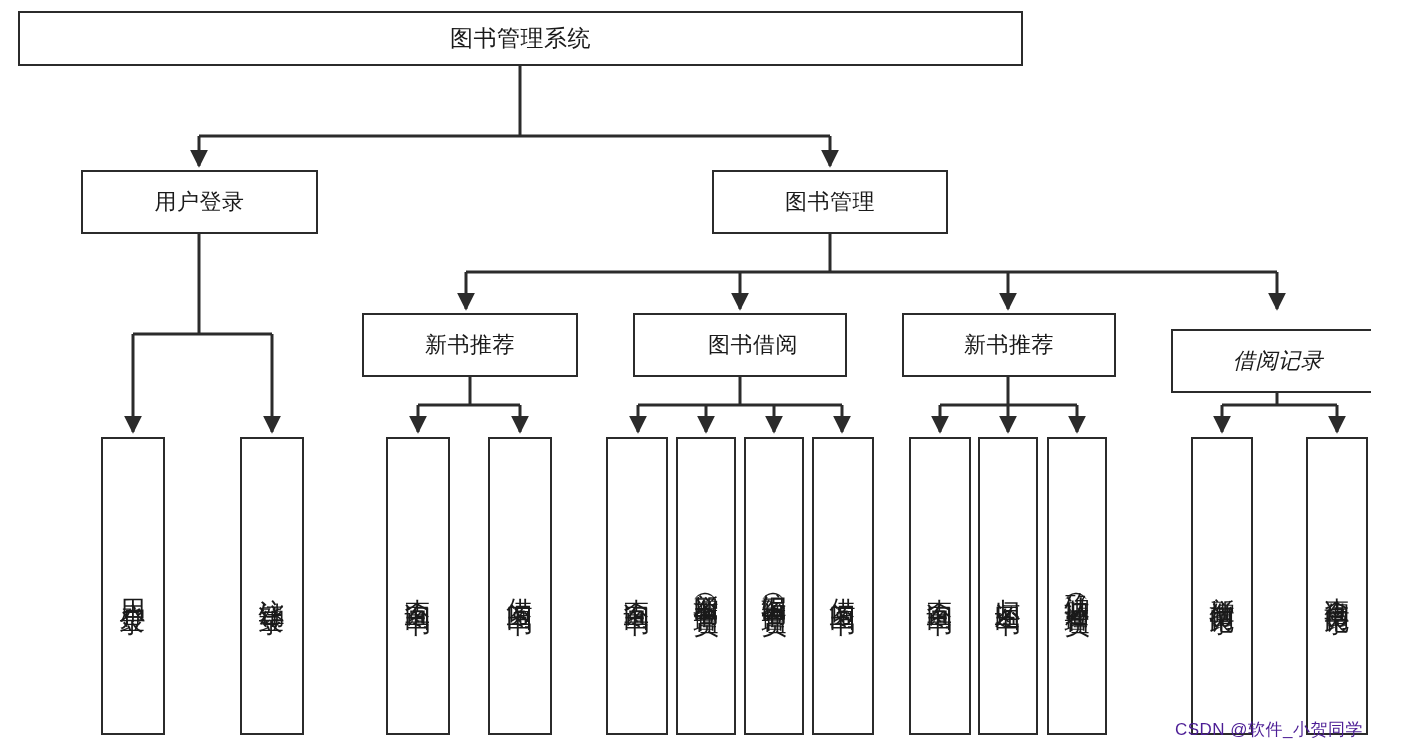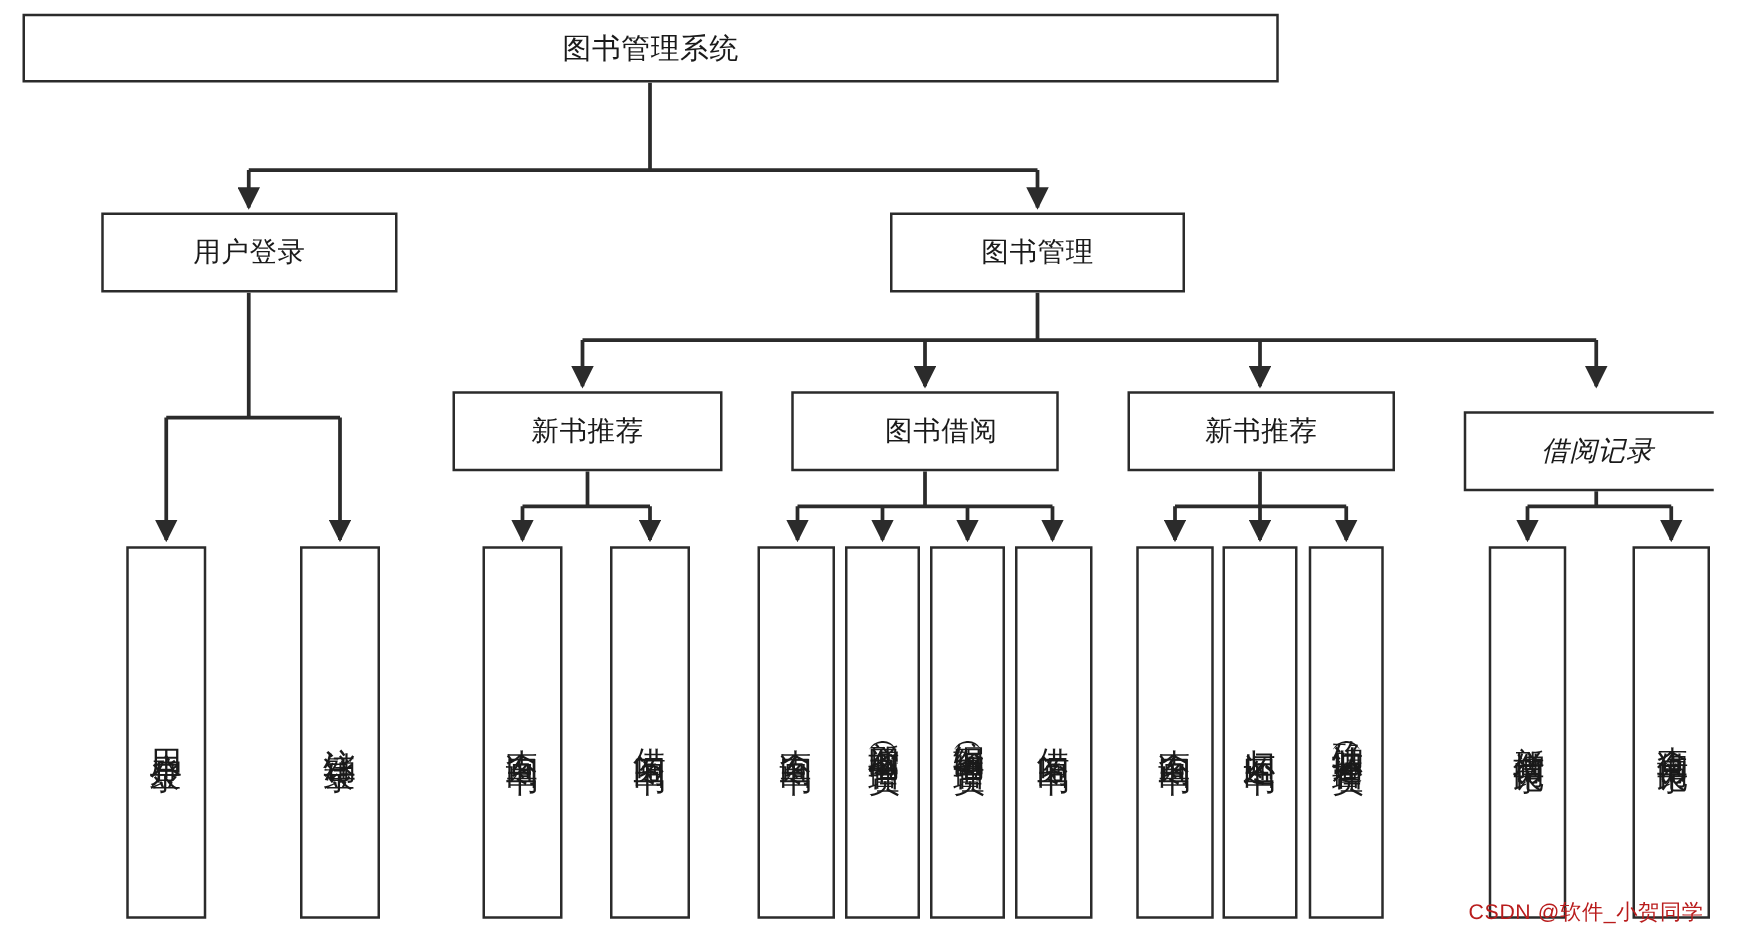--- a/index.html
+++ b/index.html
@@ -61,21 +61,21 @@
   }
   .node.vert.narrow .lbl {
     font-size: 25px;
     letter-spacing: 3px;
   }
   .watermark {
     position: absolute;
     right: 8px;
     bottom: 6px;
     font-size: 17px;
-    color: #b91c1c;
+    color: #4c1d95;
     letter-spacing: 0.5px;
     z-index: 3;
     white-space: nowrap;
   }
 </style>
 </head>
 <body>
 
 <div id="canvas">
 

